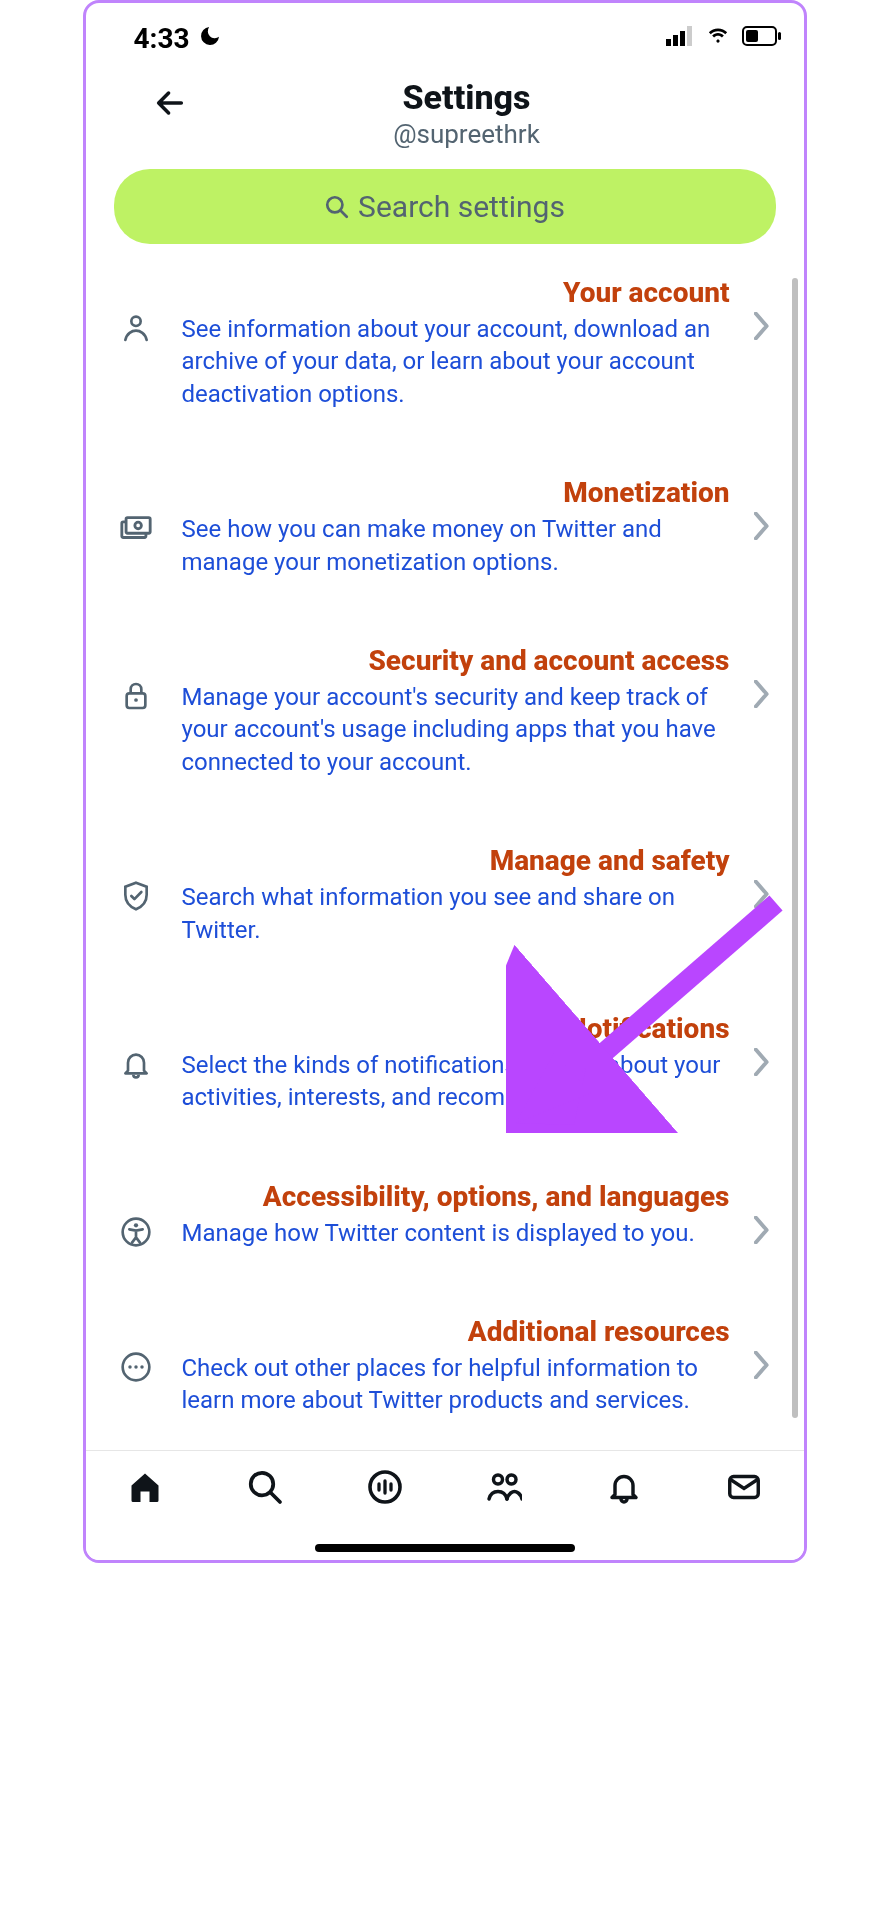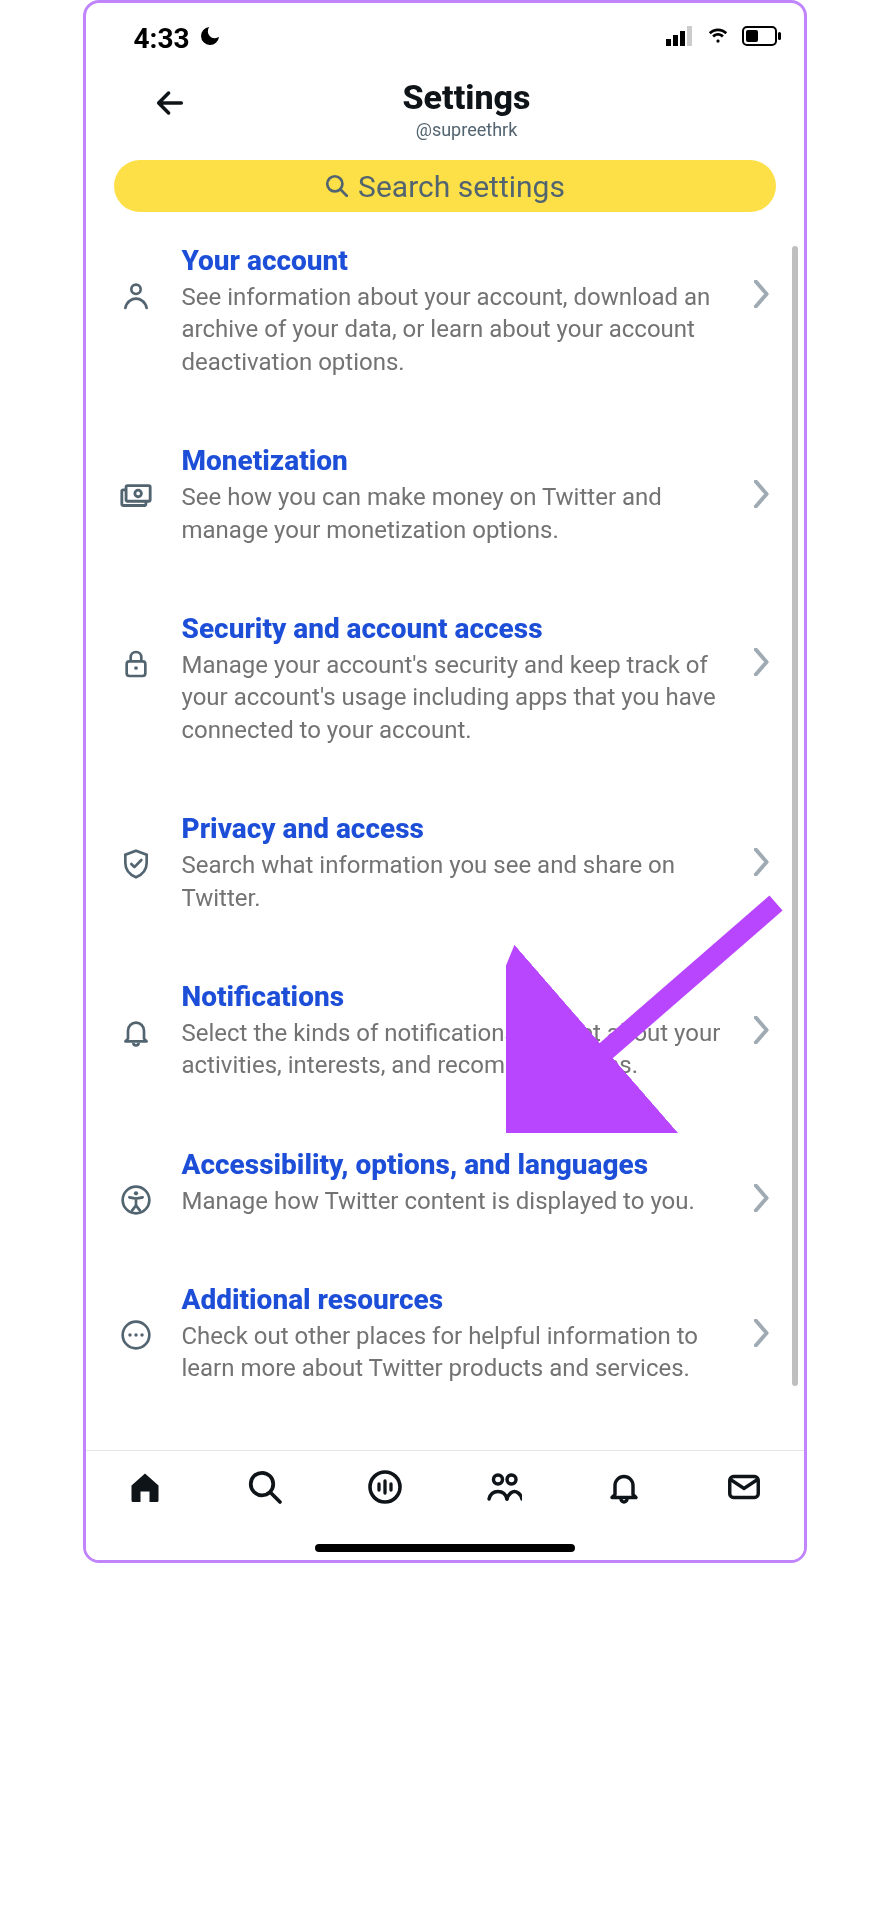--- a/index.html
+++ b/index.html
@@ -53,31 +53,31 @@
       align-items: center;
       justify-content: center;
       cursor: pointer;
     }
     .header-title {
       font-size: 34px;
       font-weight: 800;
       color: #0f1419;
     }
     .header-sub {
-      font-size: 18px;
+      font-size: 26px;
       color: #536471;
       margin-top: 2px;
     }
     .search-wrap {
       padding: 6px 28px 16px;
     }
     .search-box {
-      background: #fde047;
+      background: #bef264;
       border-radius: 36px;
-      height: 52px;
+      height: 75px;
       display: flex;
       align-items: center;
       justify-content: center;
       gap: 8px;
       color: #536471;
       font-size: 30px;
     }
     .content {
       overflow: hidden;
       position: relative;
@@ -108,26 +108,27 @@
       justify-content: center;
       padding-top: 36px;
       color: #536471;
     }
     .item-body {
       flex: 1;
     }
     .item-title {
       font-size: 28px;
       font-weight: 800;
-      color: #1d4ed8;
+      color: #c2410c;
       margin-bottom: 4px;
+      text-align: right;
     }
     .item-desc {
       font-size: 24px;
-      color: #737373;
+      color: #1d4ed8;
       line-height: 1.35;
     }
     .chevron {
       flex: 0 0 22px;
       display: flex;
       align-items: center;
       padding-top: 36px;
       color: #a0aab3;
     }
     .tab-bar {
@@ -285,21 +286,21 @@
   </div>
 
   <div class="item">
     <div class="item-icon">
       <svg width="32" height="32" viewBox="0 0 24 24">
           <path d="M12 2l8 3v6c0 5-3.5 9-8 11-4.5-2-8-6-8-11V5l8-3z" stroke="#536471" stroke-width="2" fill="none"></path>
           <path d="M8.5 12l2.3 2.3L16 9" stroke="#536471" stroke-width="2" fill="none" stroke-linecap="round" stroke-linejoin="round"></path>
         </svg>
     </div>
     <div class="item-body">
-      <div class="item-title">Privacy and access</div>
+      <div class="item-title">Manage and safety</div>
       <div class="item-desc">Search what information you see and share on Twitter.</div>
     </div>
     <div class="chevron">
       <svg width="16" height="28" viewBox="0 0 10 18">
           <path d="M1 1l7 8-7 8" stroke="#a0aab3" stroke-width="2.5" fill="none" stroke-linecap="round" stroke-linejoin="round"></path>
         </svg>
     </div>
   </div>
 
   <div class="item">

